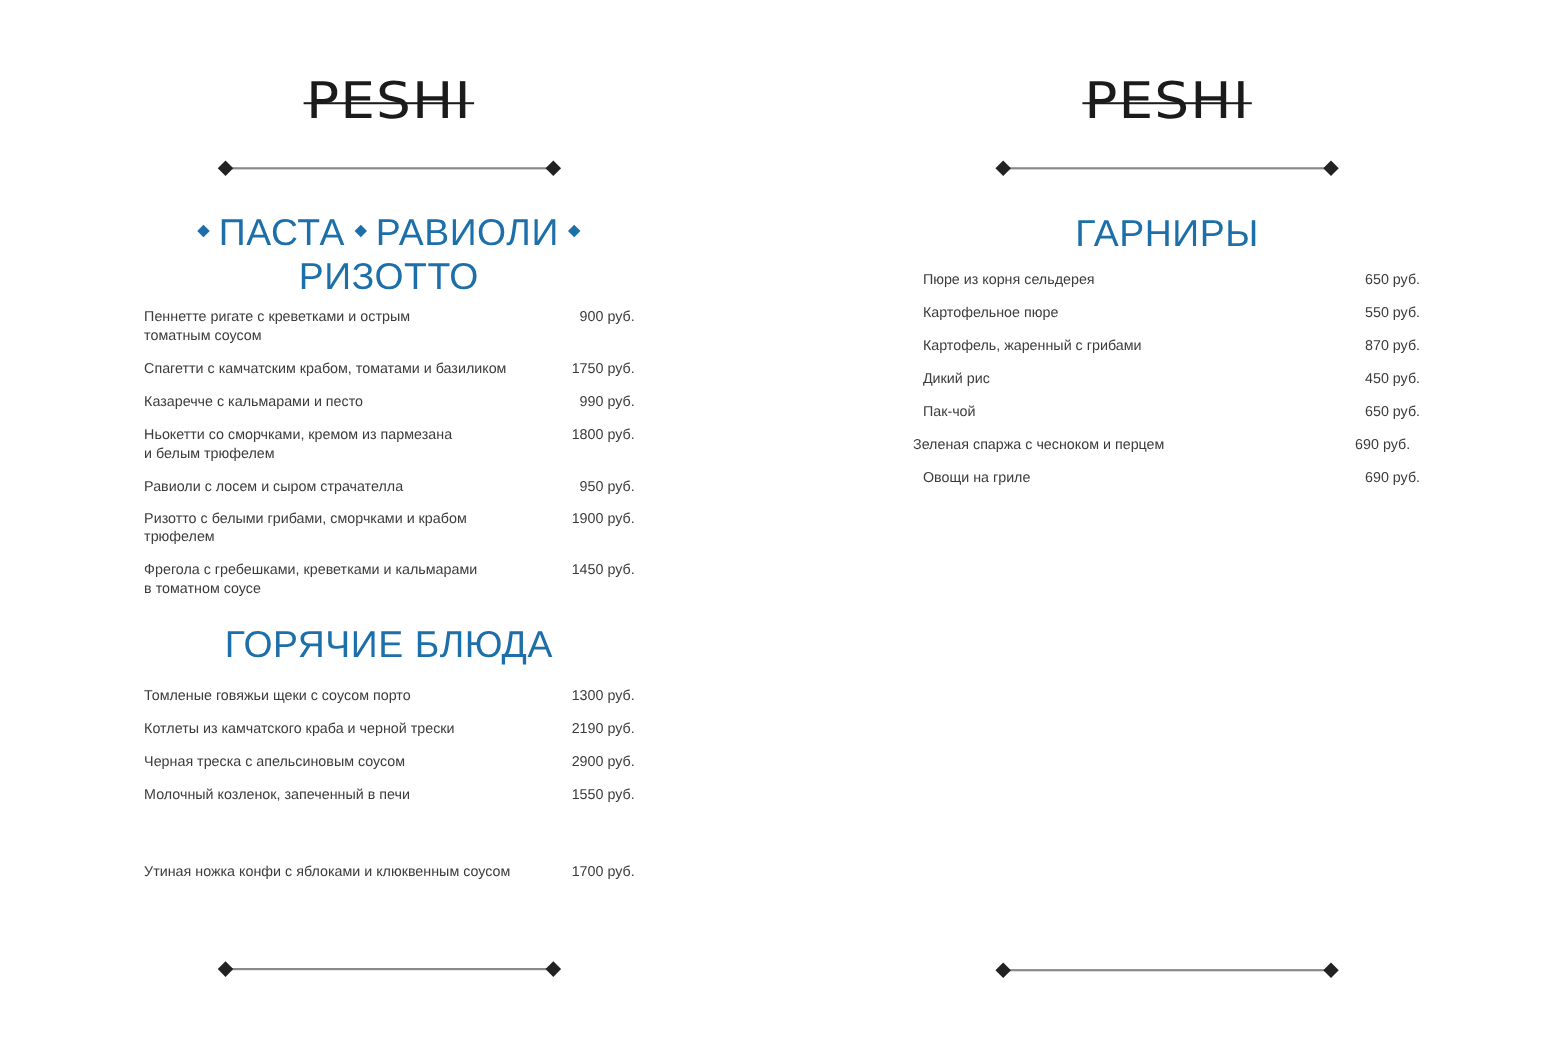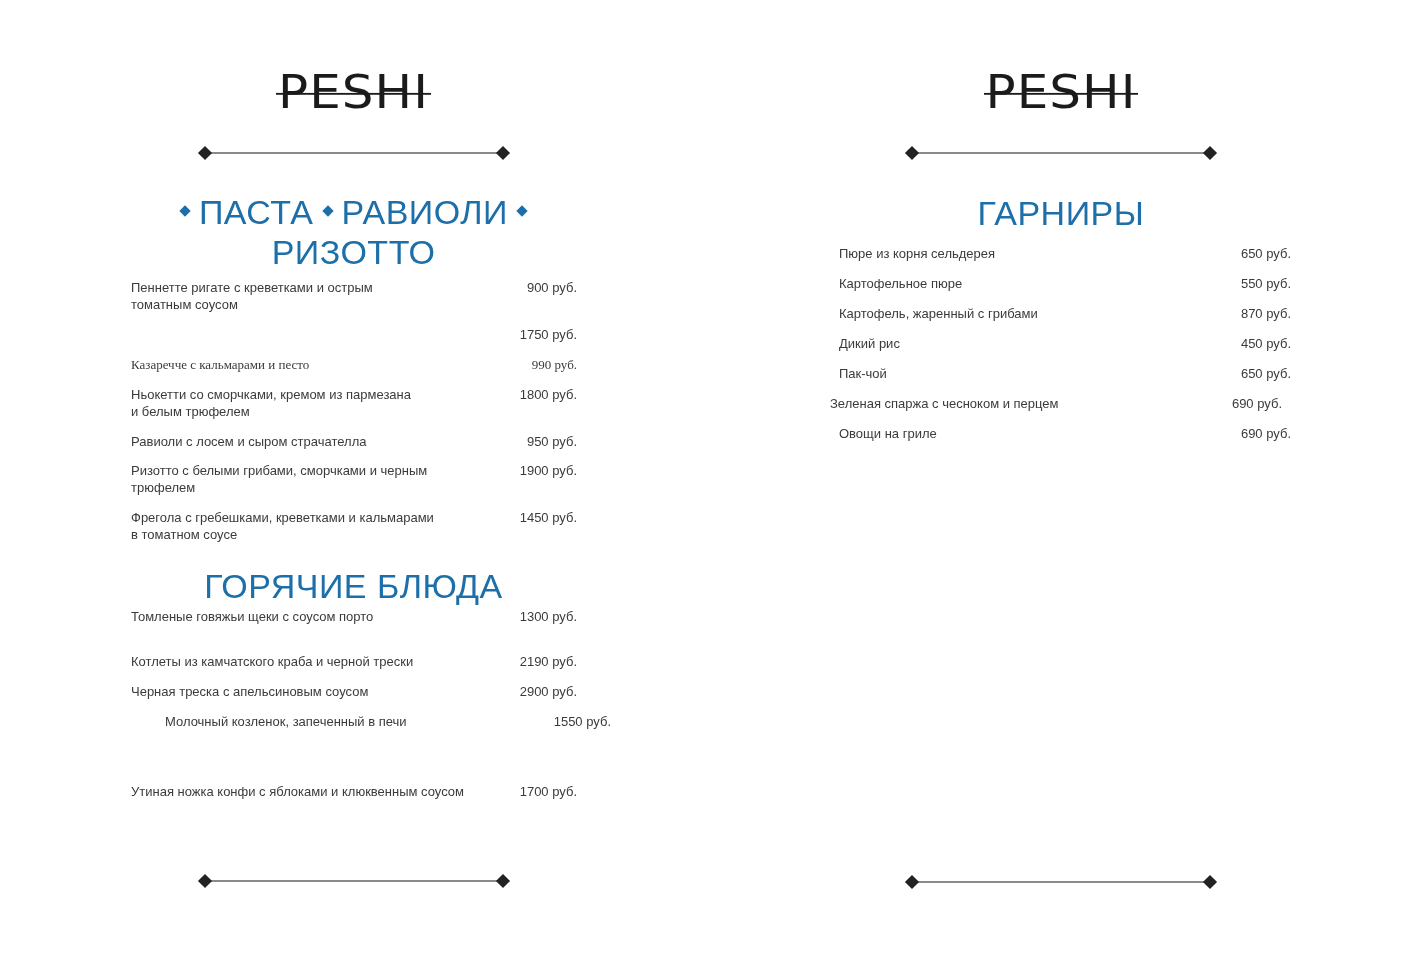--- a/index.html
+++ b/index.html
@@ -62,58 +62,59 @@
   <div class="heading" style="top:192px;">
     <span class="bullet"></span><span>ПАСТА</span><span class="bullet"></span><span>РАВИОЛИ</span><span class="bullet"></span>
   </div>
   <div class="heading" style="top:232px;">РИЗОТТО</div>
 
   <div class="menu-item" style="left:131px; width:446px; top:279px; height:34px;">
     <div class="name"><span>Пеннетте ригате с креветками и острым</span><br><span>томатным соусом</span></div>
     <div class="price">900 руб.</div>
   </div>
   <div class="menu-item" style="left:131px; width:446px; top:326px; height:17px;">
+    <div class="name">Спагетти с камчатским крабом, томатами и базиликом</div>
     <div class="price">1750 руб.</div>
   </div>
-  <div class="menu-item" style="left:131px; width:446px; top:356px; height:17px;font-family:Liberation Serif, serif;">
+  <div class="menu-item" style="left:131px; width:446px; top:356px; height:17px;">
     <div class="name">Казаречче с кальмарами и песто</div>
     <div class="price">990 руб.</div>
   </div>
   <div class="menu-item" style="left:131px; width:446px; top:386px; height:34px;">
     <div class="name"><span>Ньокетти со сморчками, кремом из пармезана</span><br><span>и белым трюфелем</span></div>
     <div class="price">1800 руб.</div>
   </div>
   <div class="menu-item" style="left:131px; width:446px; top:433px; height:17px;">
     <div class="name">Равиоли с лосем и сыром страчателла</div>
     <div class="price">950 руб.</div>
   </div>
   <div class="menu-item" style="left:131px; width:446px; top:462px; height:34px;">
-    <div class="name"><span>Ризотто с белыми грибами, сморчками и черным</span><br><span>трюфелем</span></div>
+    <div class="name"><span>Ризотто с белыми грибами, сморчками и крабом</span><br><span>трюфелем</span></div>
     <div class="price">1900 руб.</div>
   </div>
   <div class="menu-item" style="left:131px; width:446px; top:509px; height:34px;">
     <div class="name"><span>Фрегола  с гребешками, креветками и кальмарами</span><br><span>в томатном соусе</span></div>
     <div class="price">1450 руб.</div>
   </div>
 
   <div class="heading" style="top:566px;">ГОРЯЧИЕ БЛЮДА</div>
 
-  <div class="menu-item" style="left:131px; width:446px; top:608px; height:17px;">
+  <div class="menu-item" style="left:131px; width:446px; top:623px; height:17px;">
     <div class="name">Томленые говяжьи щеки с соусом порто</div>
     <div class="price">1300 руб.</div>
   </div>
   <div class="menu-item" style="left:131px; width:446px; top:653px; height:17px;">
     <div class="name">Котлеты из камчатского краба и черной трески</div>
     <div class="price">2190 руб.</div>
   </div>
   <div class="menu-item" style="left:131px; width:446px; top:683px; height:17px;">
     <div class="name">Черная треска с апельсиновым соусом</div>
     <div class="price">2900 руб.</div>
   </div>
-  <div class="menu-item" style="left:131px; width:446px; top:713px; height:17px;margin-left:34px;">
+  <div class="menu-item" style="left:131px; width:446px; top:713px; height:17px;">
     <div class="name">Молочный козленок, запеченный в печи</div>
     <div class="price">1550 руб.</div>
   </div>
   <div class="menu-item" style="left:131px; width:446px; top:743px; height:17px;margin-top:40px;">
     <div class="name">Утиная ножка конфи с яблоками и клюквенным соусом</div>
     <div class="price">1700 руб.</div>
   </div>
 
   <div class="divider" style="left:199px; width:310px; top:874px;">
     <div class="line"></div>

